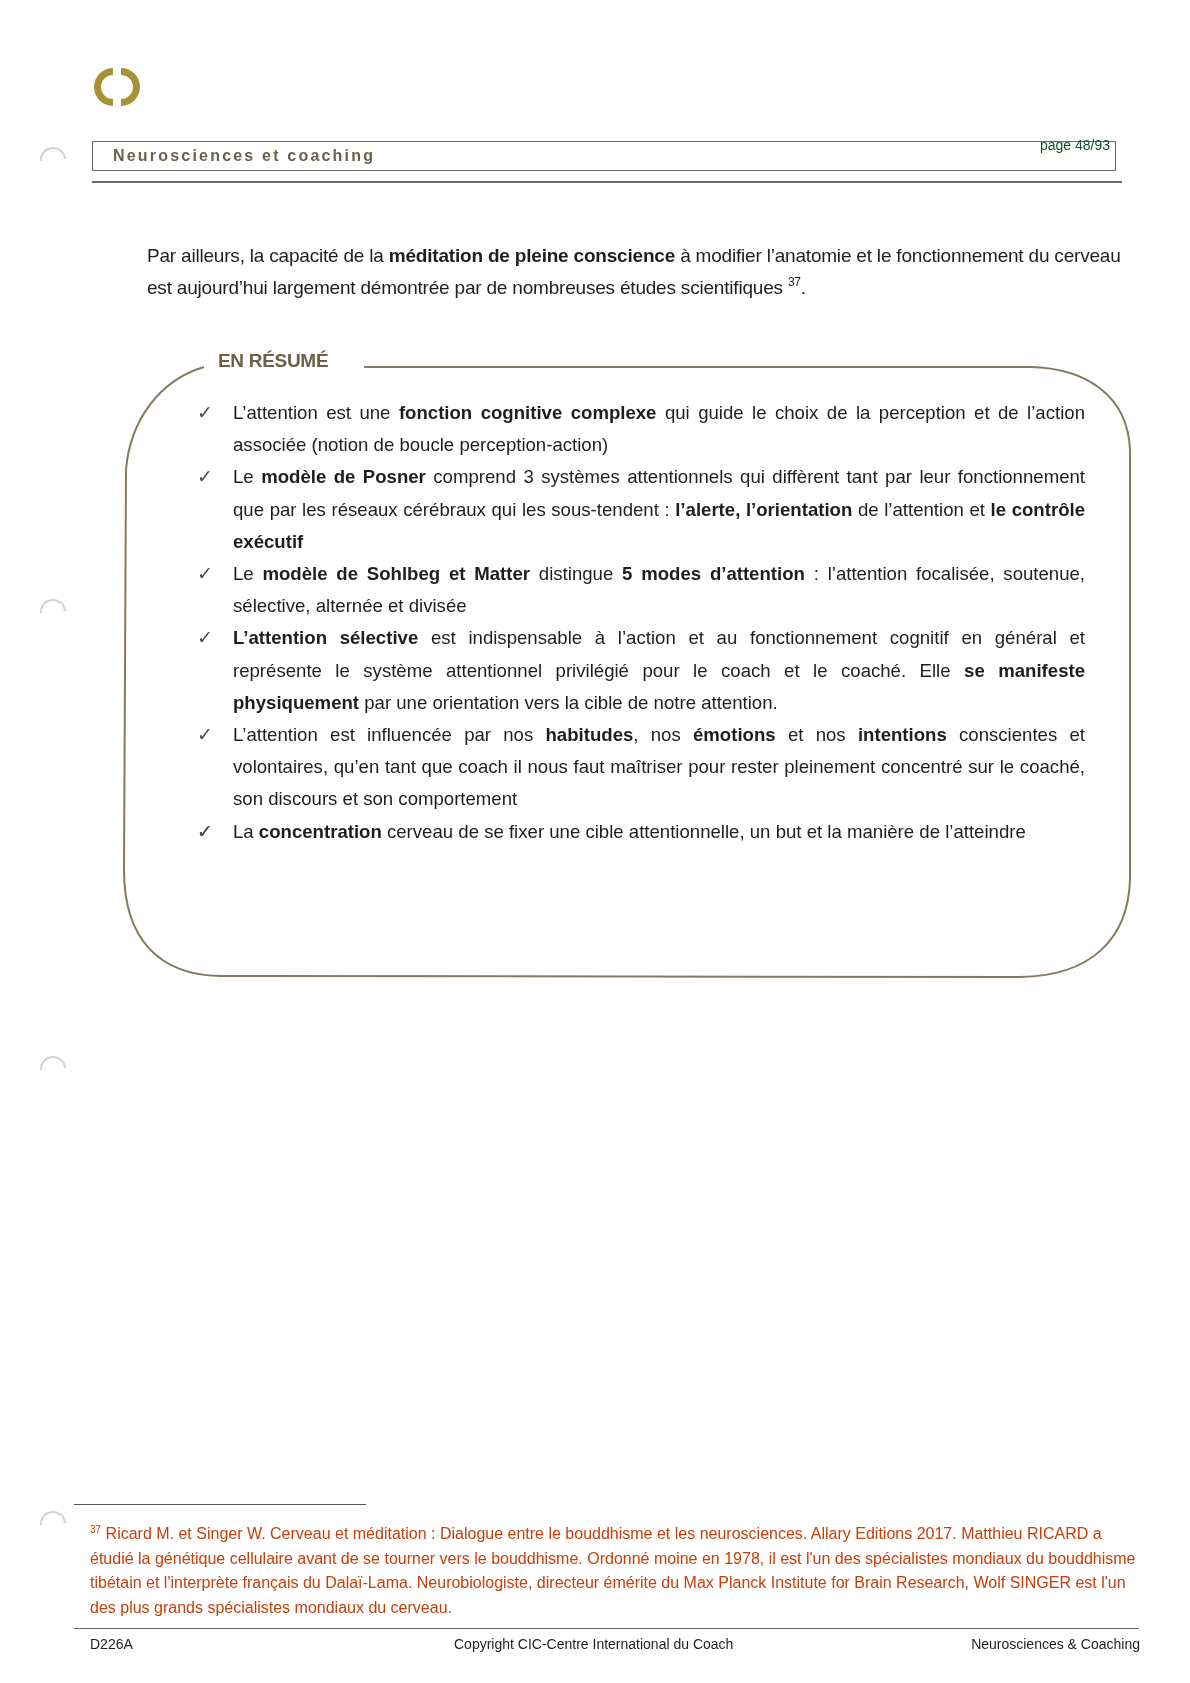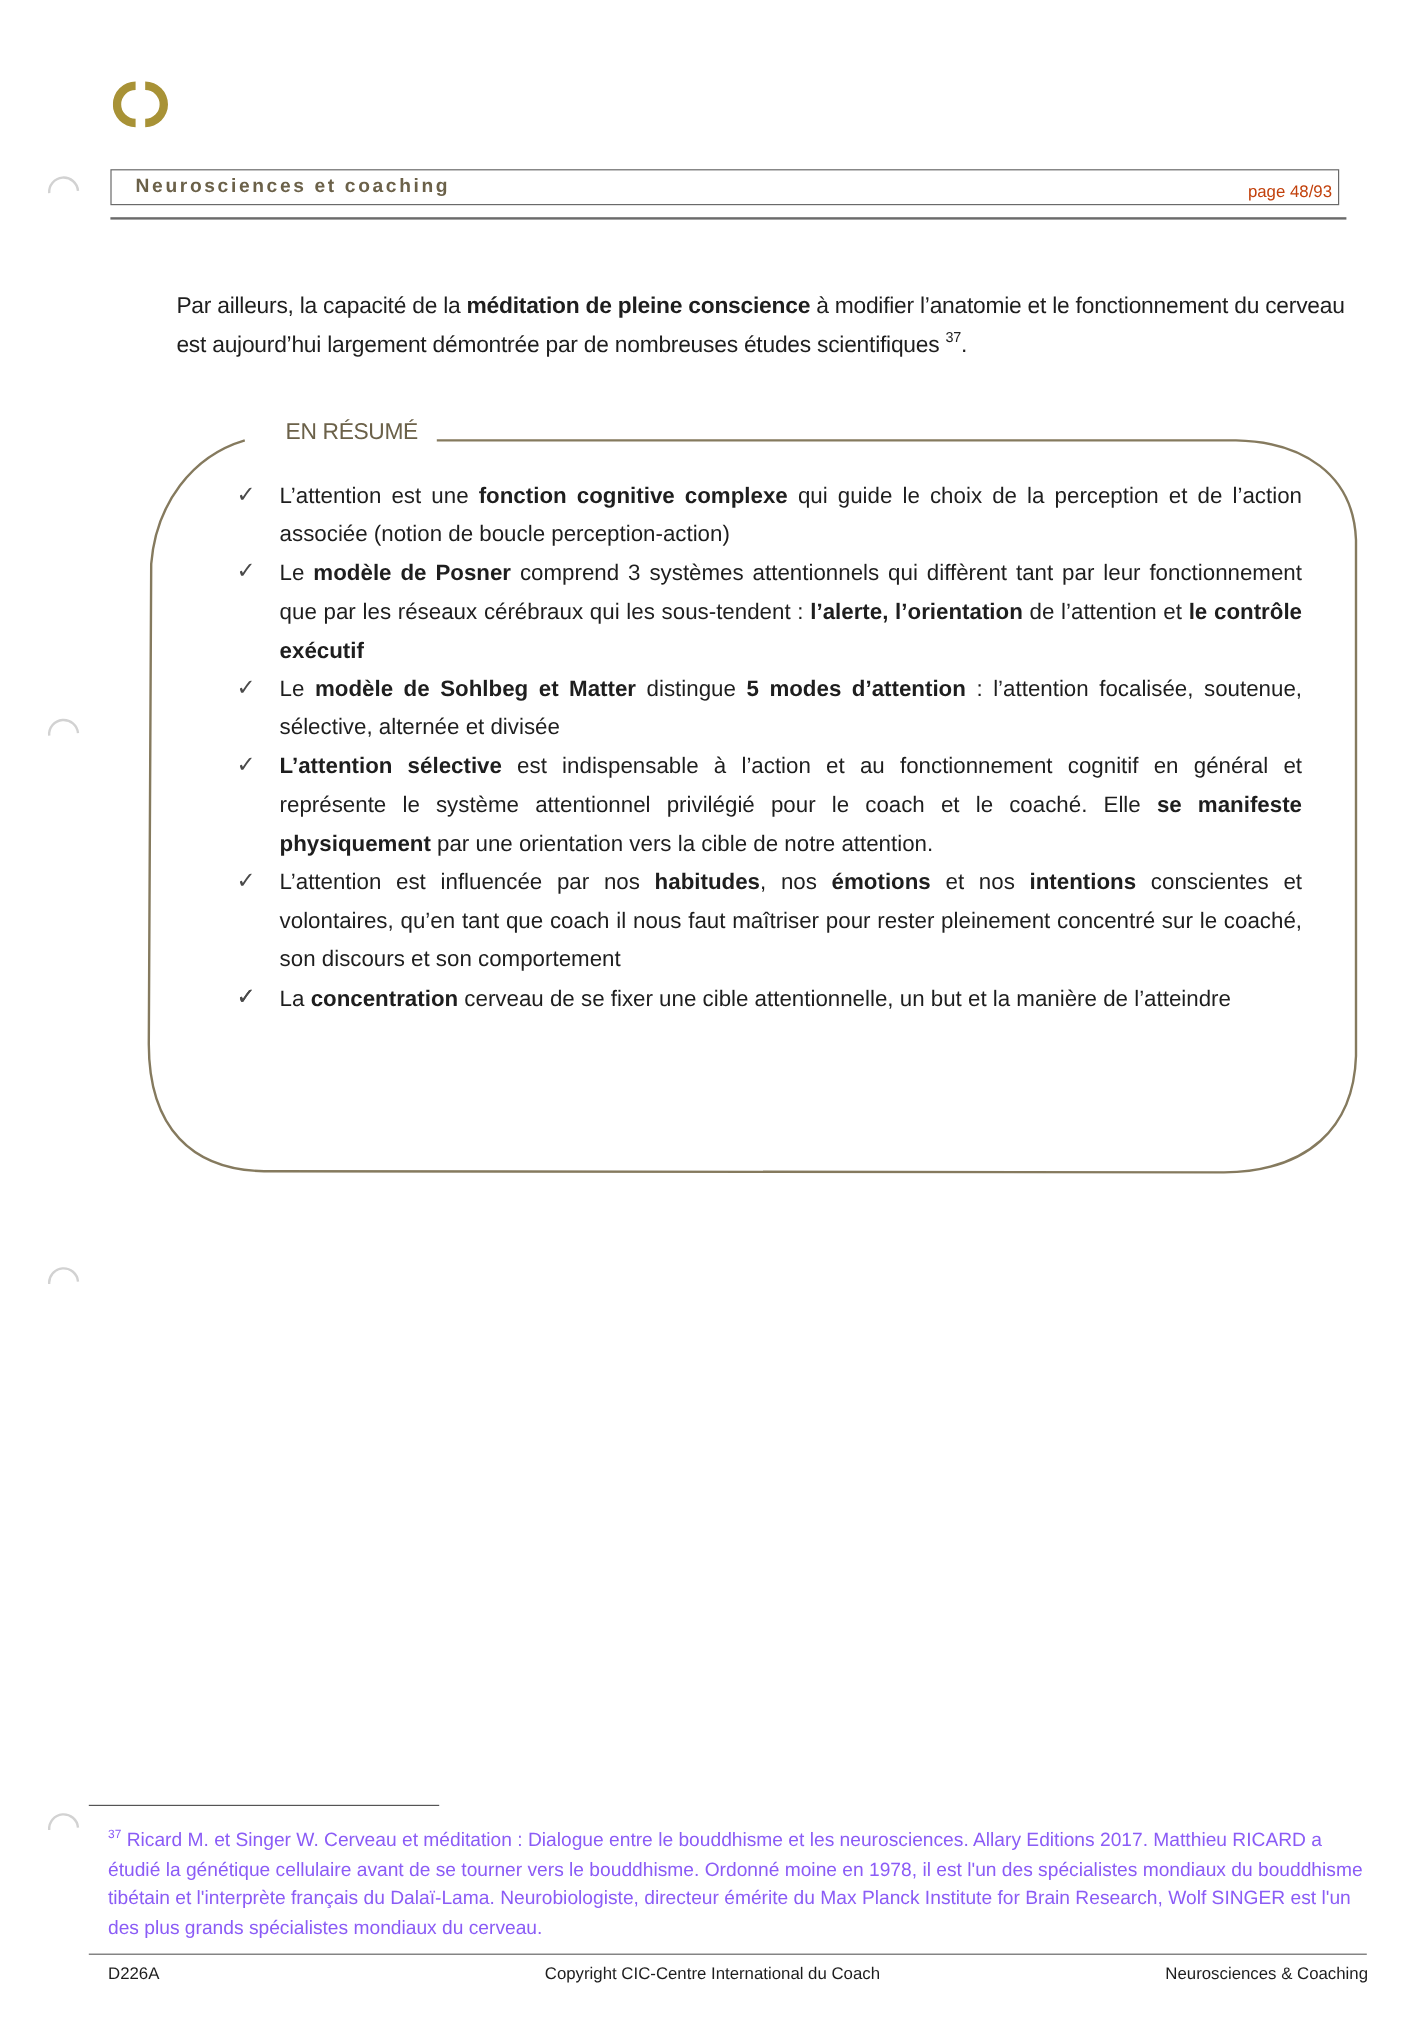--- a/index.html
+++ b/index.html
@@ -19,54 +19,54 @@
   .header-box {
     left: 92px; top: 141px; width: 1024px; height: 30px;
     border: 1.5px solid #6a6a6a; box-sizing: border-box;
   }
   .header-title {
     left: 113px; top: 141px; font-family: "Liberation Sans", sans-serif;
     font-weight: bold; font-size: 16px; letter-spacing: 2.2px; color: #6b6149;
     line-height: 30px;
   }
   .header-page {
-    right: 80px; top: 150px; font-family: "Liberation Sans", sans-serif;
-    font-size: 14px; color: #c2410c; line-height: 18px;
+    right: 80px; top: 136px; font-family: "Liberation Sans", sans-serif;
+    font-size: 14px; color: #14532d; line-height: 18px;
   }
   .header-rule { left: 92px; top: 181px; width: 1030px; height: 0; border-top: 2px solid #6a6a6a; }
 
   
   .intro {
     left: 135px; top: 228px; width: 980px; font-family: "Liberation Sans", sans-serif;
     font-size: 19px; line-height: 32px; color: #1e1e1e; letter-spacing: -0.2px;
   }
   .intro b { font-weight: bold; }
   sup { font-size: 12px; vertical-align: 8px; line-height: 0; }
 
   
   .summary-svg { left: 0; top: 0; width: 1190px; height: 1683px; }
   .summary-title {
-    left: 218px; top: 350px; font-family: "Liberation Sans", sans-serif; font-weight: normal;
-    font-size: 19px; color: #6b6149; letter-spacing: -0.3px; margin-left: 20px;
+    left: 218px; top: 350px; font-family: "Liberation Sans", sans-serif; font-weight: bold;
+    font-size: 19px; color: #6b6149; letter-spacing: -0.3px;
   }
   .summary-list {
     left: 195px; top: 397px; width: 890px; margin: 0; padding: 0; list-style: none;
     font-family: "Liberation Sans", sans-serif; font-size: 18.6px; line-height: 32.2px; color: #1e1e1e;
   }
   .summary-list li { position: relative; padding-left: 38px; text-align: justify; margin: 0; }
   .summary-list li .check {
     position: absolute; left: 2px; top: 0; font-size: 19px; color: #4a4a4a;
   }
   .summary-list li b { font-weight: bold; }
 
   
   .fn-rule { left: 74px; top: 1504px; width: 292px; height: 0; border-top: 1.5px solid #555; }
   .footnote {
     left: 90px; top: 1522px; width: 1050px; font-family: "Liberation Sans", sans-serif;
-    font-size: 16px; line-height: 24.5px; color: #8b5cf6;
+    font-size: 16px; line-height: 24.5px; color: #c2410c;
   }
   .footnote sup { font-size: 10px; vertical-align: 6px; }
 
   .footer-rule { left: 74px; top: 1628px; width: 1065px; height: 0; border-top: 1.5px solid #666; }
   .footer-item { top: 1636px; font-family: "Liberation Sans", sans-serif; font-size: 14px; color: #1e1e1e; }
   .footer-left { left: 90px; }
   .footer-center { left: 454px; }
   .footer-right { right: 50px; }
 </style>
 </head>

